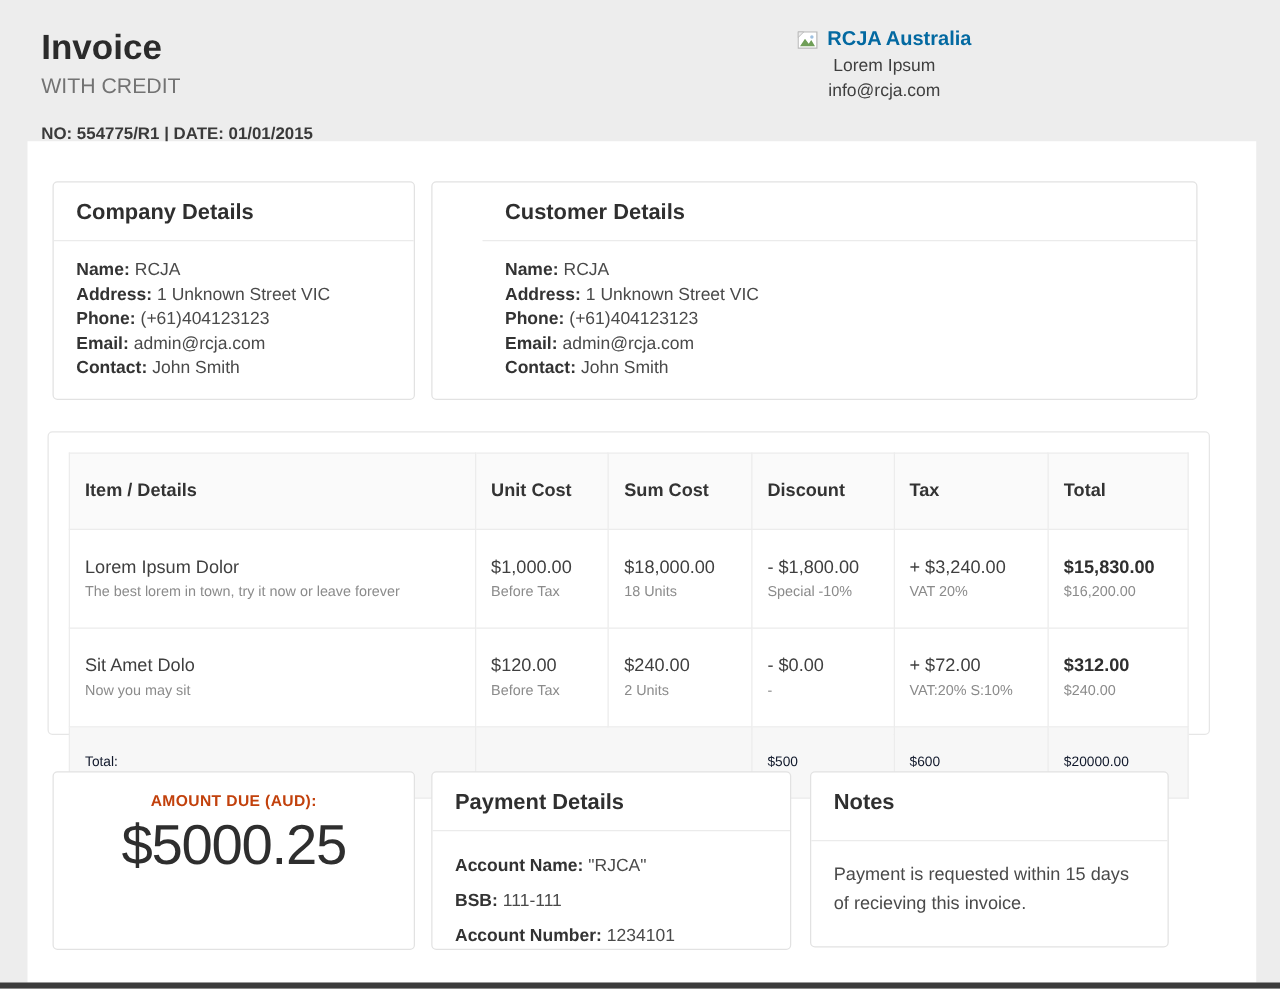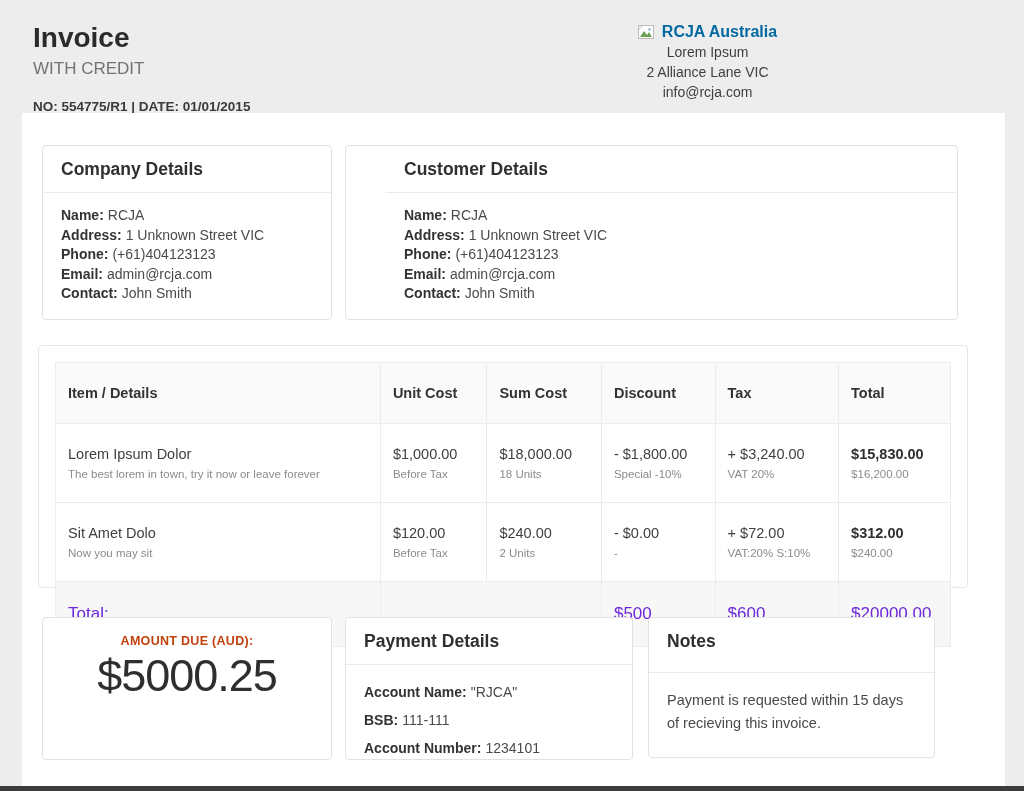--- a/index.html
+++ b/index.html
@@ -70,21 +70,21 @@
   table.items th {
     background: #fafafa; font-size: 14.5px; font-weight: bold; color: #333;
     height: 46px;
   }
   table.items td { height: 64px; }
   .col-item { width: 36.3%; } .col-unit { width: 11.9%; } .col-sum { width: 12.8%; }
   .col-disc { width: 12.7%; } .col-tax { width: 13.8%; } .col-total { width: 12.5%; }
   .cell-main { font-size: 14.5px; color: #3f3f3f; }
   .cell-main.bold { font-weight: bold; color: #2f2f2f; }
   .cell-sub { font-size: 11.5px; color: #8b8b8b; margin-top: 6px; }
-  tr.totals-row td { background: #f7f7f7; height: 40px; font-size: 17px; color: #6d28d9; }
+  tr.totals-row td { background: #f7f7f7; height: 40px; font-size: 11px; color: #0f172a; }
 
   
   .amount-card { left: 20px; top: 504px; width: 290px; height: 143px; text-align: center; }
   .amount-label {
     margin-top: 16px; font-size: 12.5px; font-weight: bold;
     color: #c2410c; letter-spacing: .3px;
   }
   .amount-value { margin-top: 2px; font-size: 45px; font-weight: normal; color: #2e2e2e; letter-spacing: -1px; }
 
   .payment-card { left: 323px; top: 504px; width: 288px; height: 143px; }
@@ -113,21 +113,20 @@
       <svg width="17" height="15" viewBox="0 0 17 15">
         <rect x="0.5" y="0.5" width="15" height="13" fill="#ffffff" stroke="#b9b9b9"></rect>
         <polygon points="0.5,0.5 5,0.5 0.5,5" fill="#ededed" stroke="#b9b9b9" stroke-width="0.8"></polygon>
         <polygon points="2,12 6,6 9,10 11,7 14,12" fill="#6f9e57"></polygon>
         <circle cx="11.5" cy="4.5" r="1.4" fill="#9ec0e0"></circle>
       </svg>
     </span>
     <span class="brand-name">RCJA Australia</span>
   </div>
   <div>Lorem Ipsum</div>
-  <div>2 Alliance Lane VIC</div>
   <div>info@rcja.com</div>
 </div>
 
 <div class="panel">
 
   <div class="card company-card">
     <div class="card-heading">Company Details</div>
     <div class="card-body">
       <div class="field-row"><b>Name:</b><span>RCJA</span></div>
       <div class="field-row"><b>Address:</b><span>1 Unknown Street VIC</span></div>

